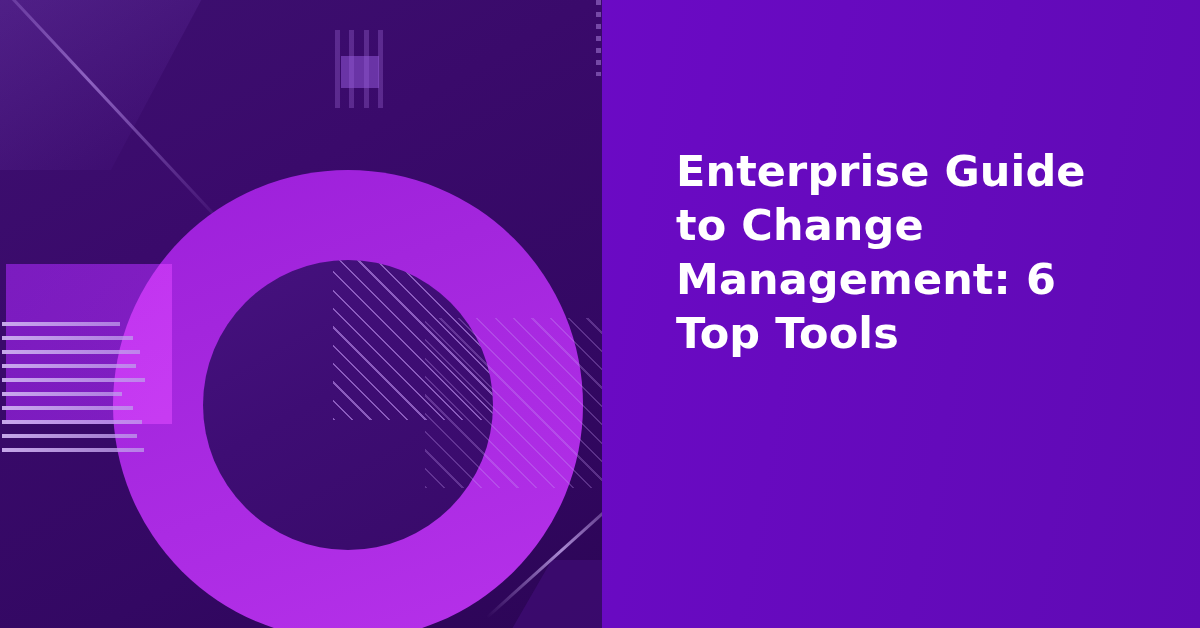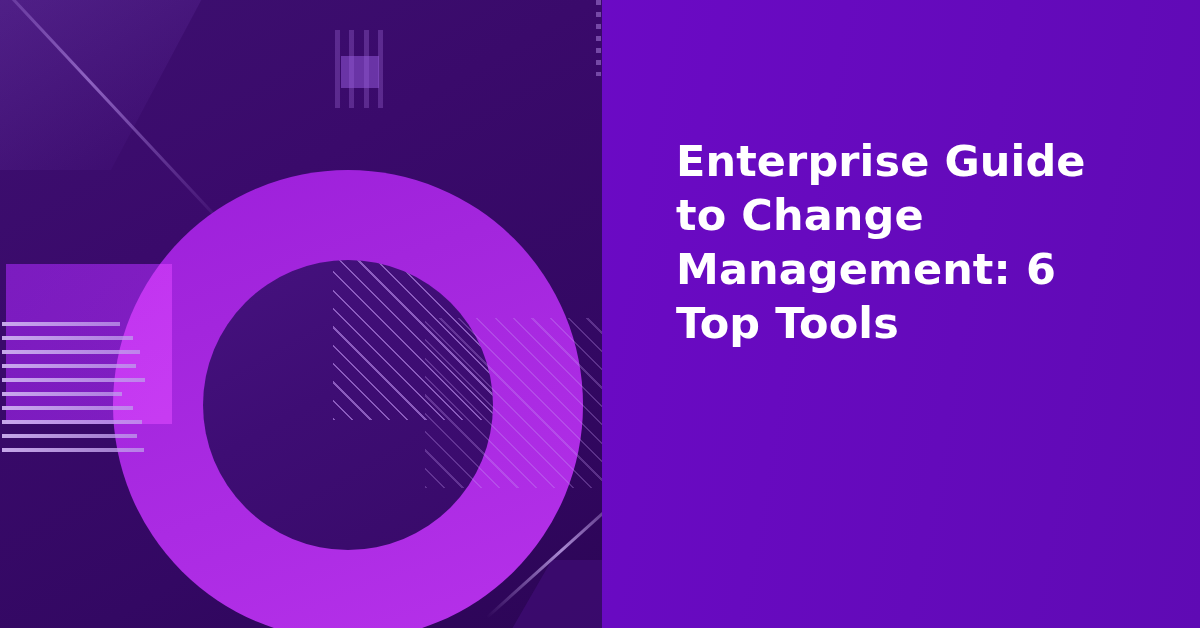--- a/index.html
+++ b/index.html
@@ -92,21 +92,21 @@
   .br-shape{
     position:absolute;left:520px;top:560px;width:140px;height:110px;
     background:rgba(70,15,125,.55);transform:skewX(-30deg);
   }
 
   
   #textpanel{
     position:absolute;left:602px;top:0;width:598px;height:628px;
   }
   #title{
-    position:absolute;left:74px;top:105px;width:440px;
+    position:absolute;left:74px;top:115px;width:440px;
     color:#ffffff;font-size:43px;line-height:54px;font-weight:600;
     letter-spacing:.1px;white-space:pre-line;
   }
 </style>
 </head>
 <body>
 
 <div id="card">
 
   <div id="graphic">

